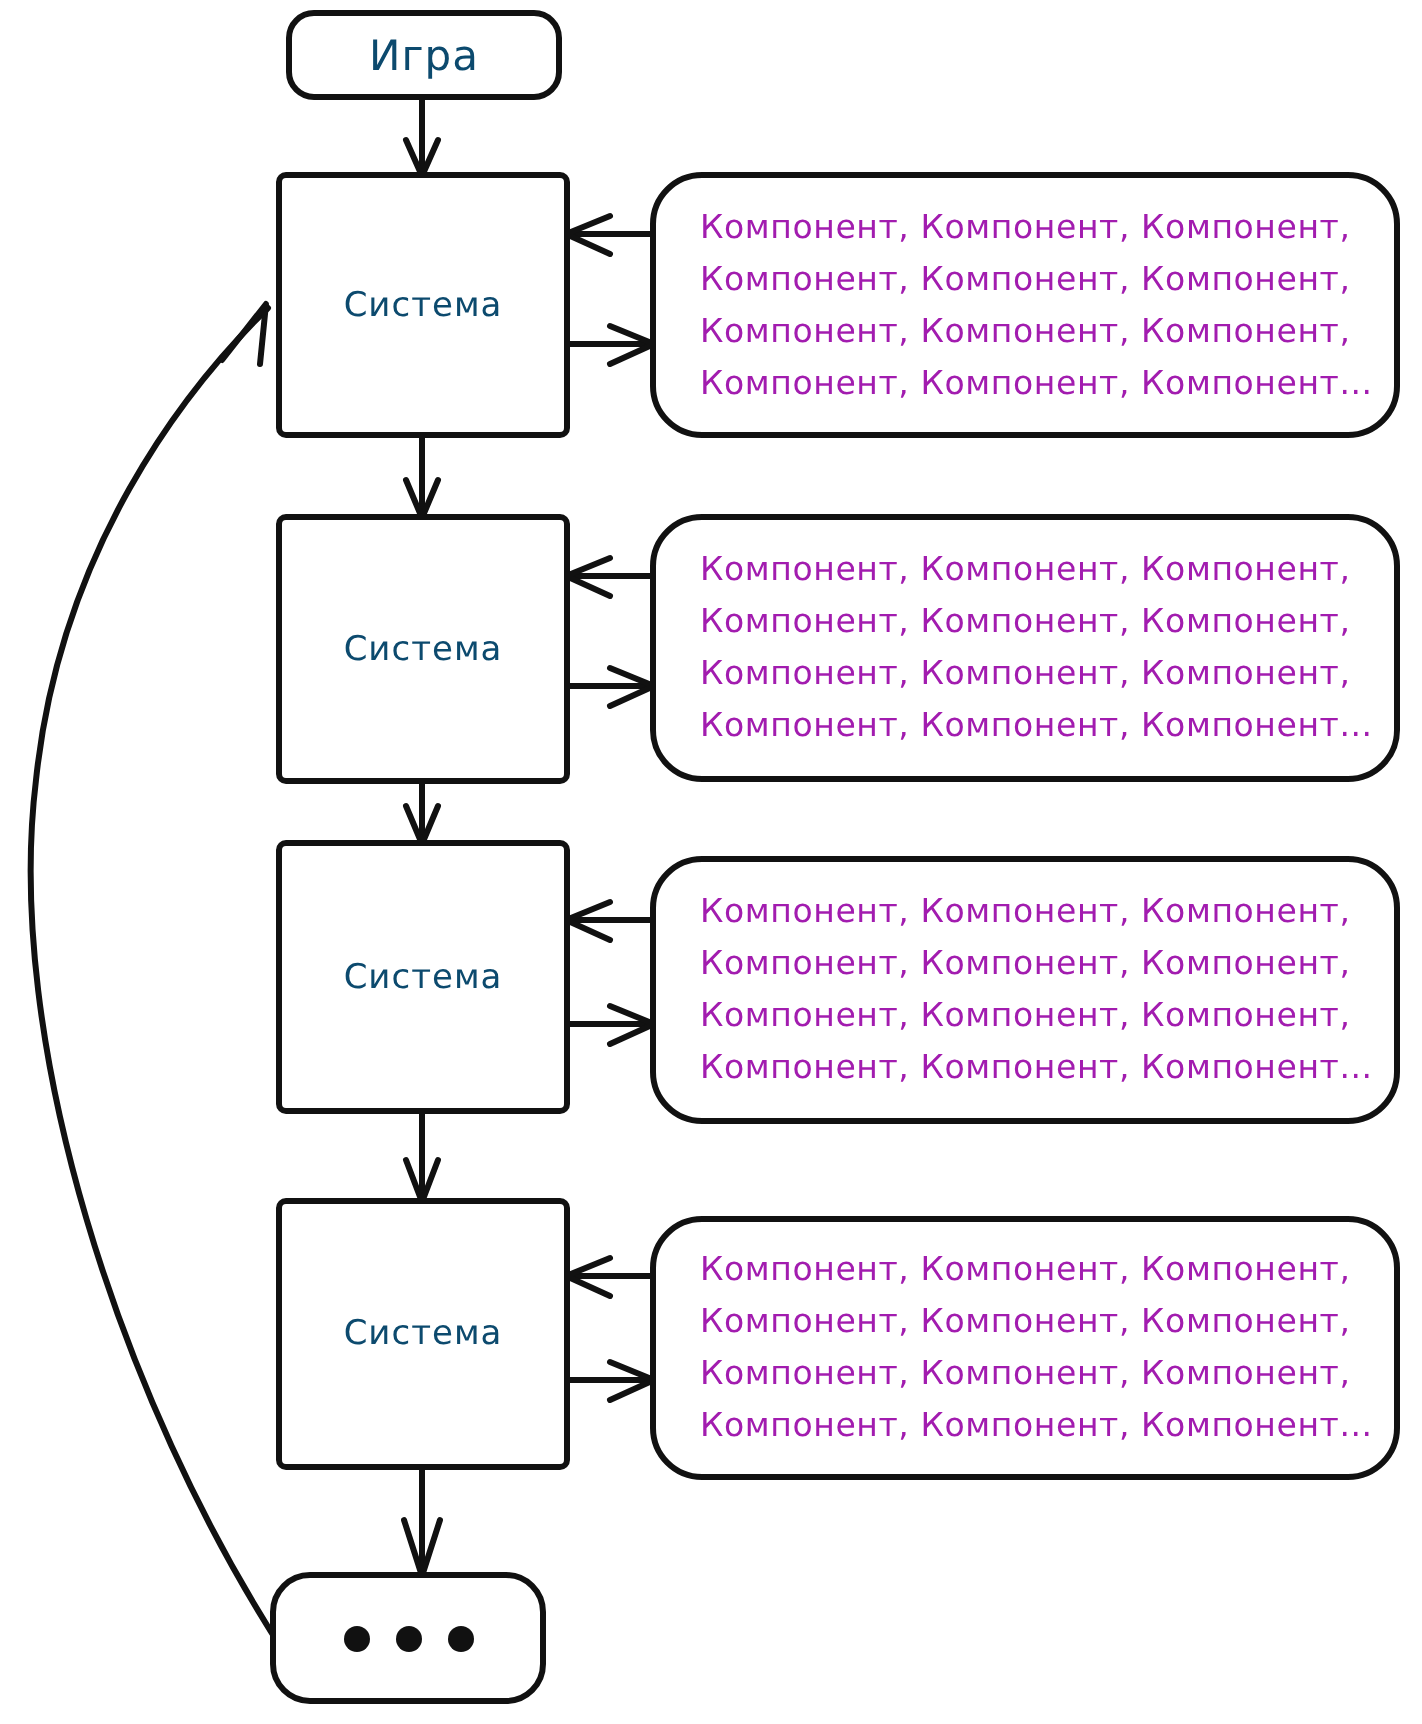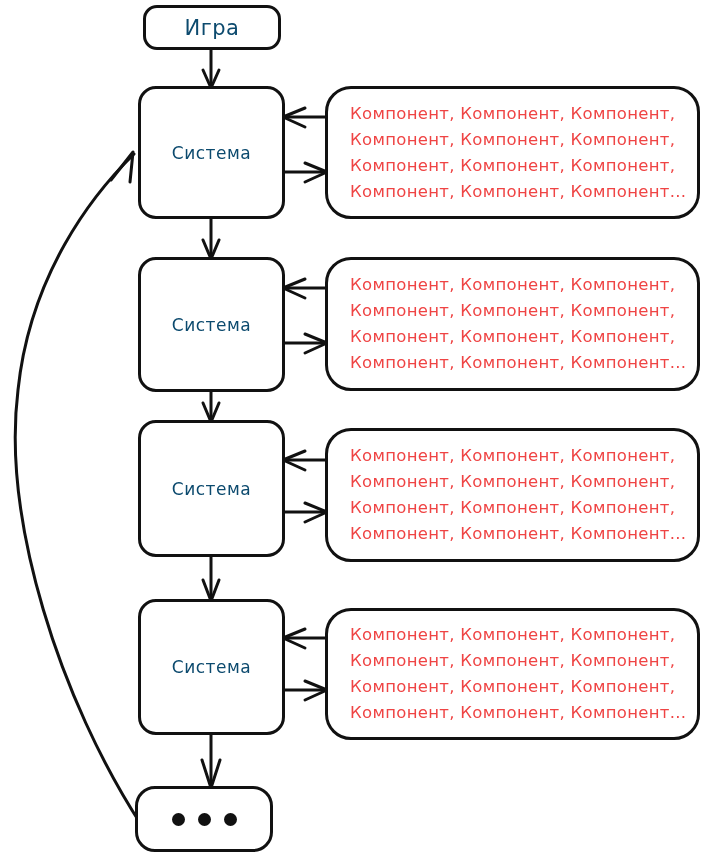--- a/index.html
+++ b/index.html
@@ -31,21 +31,21 @@
     border: 3px solid #111111;
     background: #ffffff;
     display: flex;
     align-items: center;
     justify-content: center;
   }
   .node-game {
     border-radius: 14px;
   }
   .node-system {
-    border-radius: 18px;
+    border-radius: 5px;
   }
   .node-ellipsis {
     border-radius: 20px;
   }
   .node-components {
     border-radius: 26px;
     justify-content: flex-start;
     align-items: center;
   }
   .label {
@@ -58,21 +58,21 @@
     font-size: 21px;
   }
   .label-system {
     font-size: 17px;
   }
   .comp-lines {
     padding-left: 22px;
     padding-right: 10px;
     font-size: 16.5px;
     line-height: 26px;
-    color: #ef4444;
+    color: #a21caf;
     letter-spacing: 0.3px;
   }
   .comp-line {
     white-space: nowrap;
   }
   .dots {
     display: flex;
     gap: 13px;
     align-items: center;
   }

